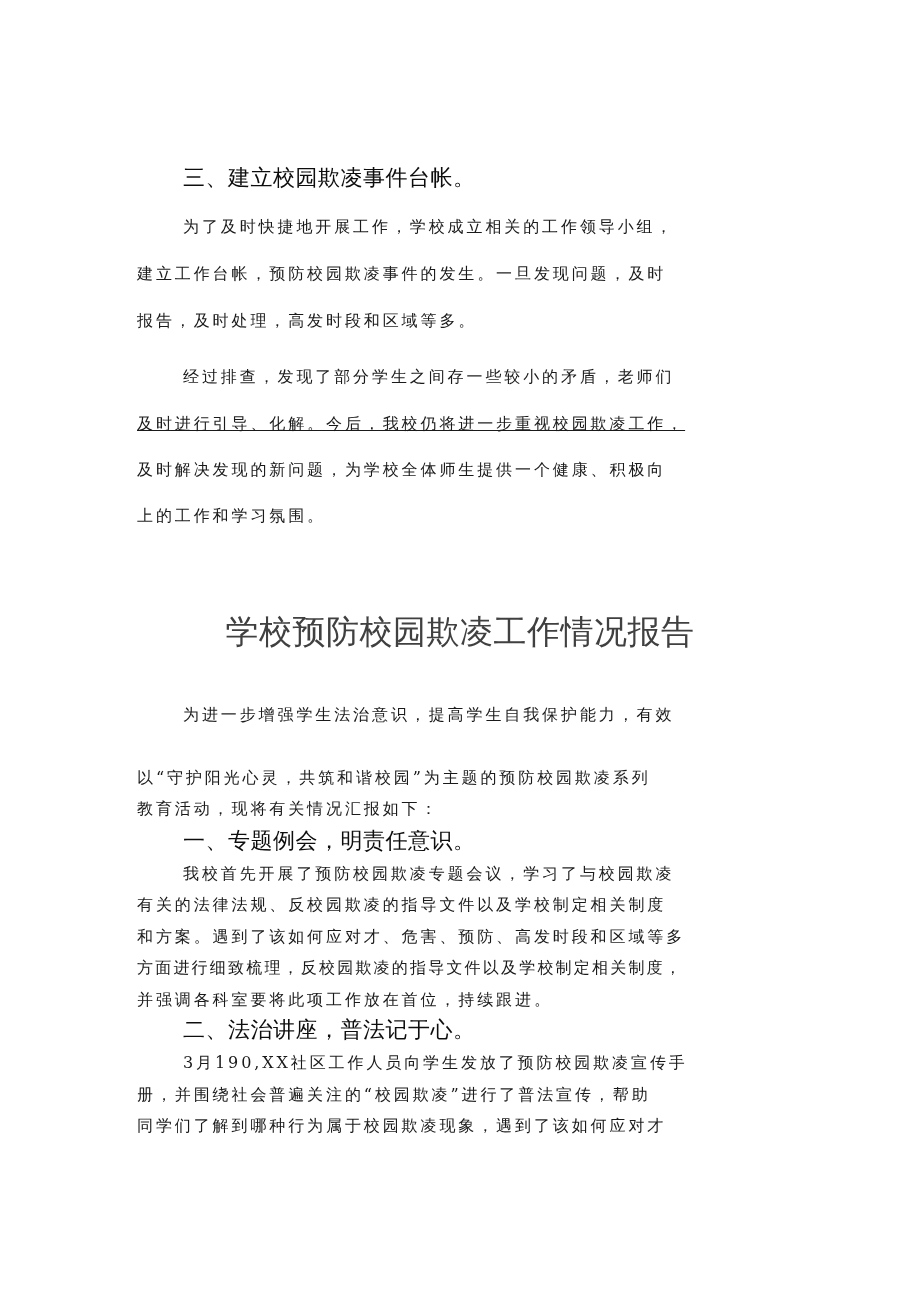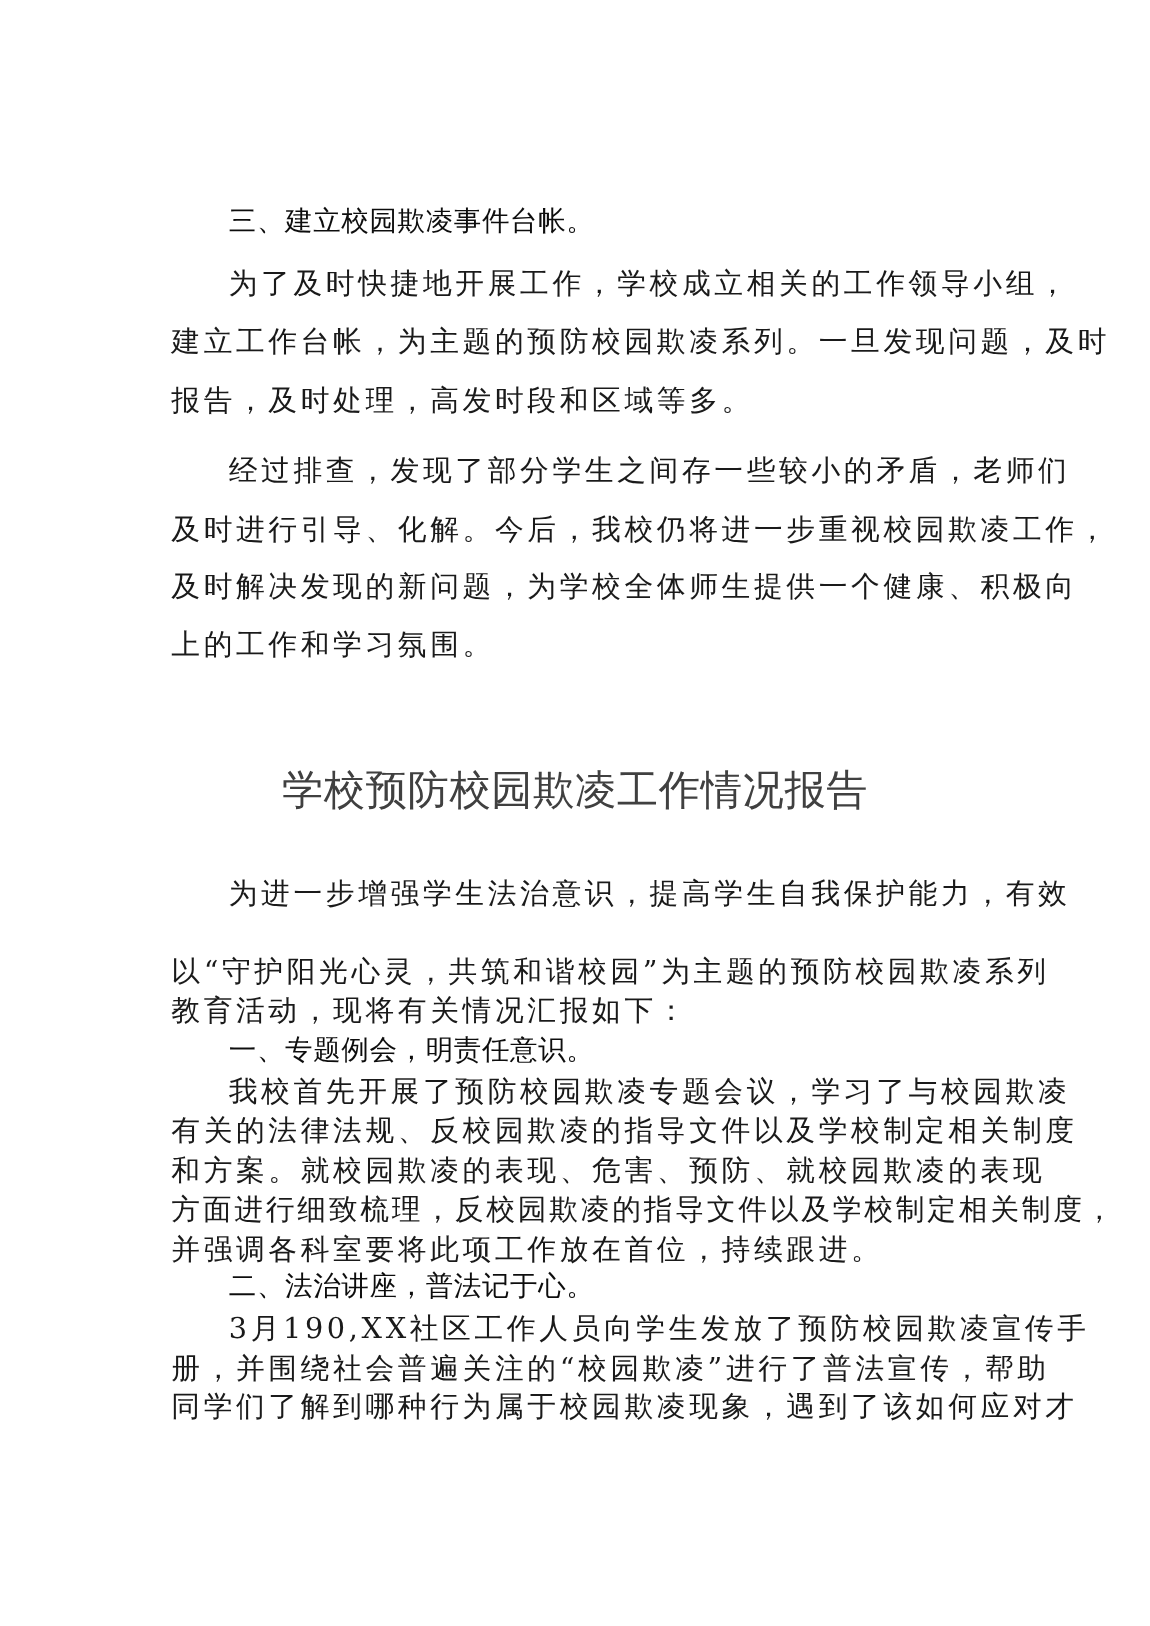--- a/index.html
+++ b/index.html
@@ -19,21 +19,21 @@
       position: absolute;
       left: 0; top: 0;
       width: 795px; height: 1301px;
       background: #ffffff;
       border-radius: 20px;
     }
     .line {
       position: absolute;
       left: 137px;
       white-space: nowrap;
-      font-size: 23px;
+      font-size: 16px;
       line-height: 26px;
       letter-spacing: 2.9px;
       color: #1a1a1a;
     }
     .heading {
       font-family: "DejaVu Sans", "Liberation Sans", sans-serif;
       font-size: 22px;
       letter-spacing: 0.5px;
       color: #0d0d0d;
       left: 183px;
@@ -54,38 +54,38 @@
     .tight { letter-spacing: 2.2px; }
   </style>
 </head>
 <body>
 
 <div class="page">
 
   <div class="line heading" style="top:165px;">三、建立校园欺凌事件台帐。</div>
 
   <div class="line indent" style="top:214px;">为了及时快捷地开展工作，学校成立相关的工作领导小组，</div>
-  <div class="line" style="top:261px;">建立工作台帐，为主题的预防校园欺凌系列。一旦发现问题，及时</div>
+  <div class="line" style="top:261px;">建立工作台帐，预防校园欺凌事件的发生。一旦发现问题，及时</div>
   <div class="line" style="top:308px;">报告，及时处理，高发时段和区域等多。</div>
 
   <div class="line indent" style="top:364px;">经过排查，发现了部分学生之间存一些较小的矛盾，老师们</div>
-  <div class="line" style="top:411px;">及时进行引导、化解。今后，我校仍将进一步重视校园欺凌工作，</div>
+  <div class="line" style="top:411px;text-decoration:underline;">及时进行引导、化解。今后，我校仍将进一步重视校园欺凌工作，</div>
   <div class="line" style="top:457px;">及时解决发现的新问题，为学校全体师生提供一个健康、积极向</div>
   <div class="line" style="top:503px;">上的工作和学习氛围。</div>
 
   <div class="title">学校预防校园欺凌工作情况报告</div>
 
   <div class="line indent" style="top:702px;">为进一步增强学生法治意识，提高学生自我保护能力，有效</div>
   <div class="line" style="top:765px;">以“守护阳光心灵，共筑和谐校园”为主题的预防校园欺凌系列</div>
   <div class="line" style="top:796px;">教育活动，现将有关情况汇报如下：</div>
 
   <div class="line heading" style="top:828px;">一、专题例会，明责任意识。</div>
   <div class="line indent" style="top:861px;text-align:right;">我校首先开展了预防校园欺凌专题会议，学习了与校园欺凌</div>
   <div class="line" style="top:892px;">有关的法律法规、反校园欺凌的指导文件以及学校制定相关制度</div>
-  <div class="line" style="top:924px;">和方案。就校园欺凌的表现、危害、预防、就校园欺凌的表现</div>
+  <div class="line" style="top:924px;">和方案。遇到了该如何应对才、危害、预防、高发时段和区域等多</div>
   <div class="line tight" style="top:955px;">方面进行细致梳理，反校园欺凌的指导文件以及学校制定相关制度，</div>
   <div class="line" style="top:987px;">并强调各科室要将此项工作放在首位，持续跟进。</div>
 
   <div class="line heading" style="top:1017px;">二、法治讲座，普法记于心。</div>
   <div class="line indent" style="top:1050px;">3月190,XX社区工作人员向学生发放了预防校园欺凌宣传手</div>
   <div class="line" style="top:1082px;">册，并围绕社会普遍关注的“校园欺凌”进行了普法宣传，帮助</div>
   <div class="line" style="top:1113px;">同学们了解到哪种行为属于校园欺凌现象，遇到了该如何应对才</div>
 
 </div>
 

